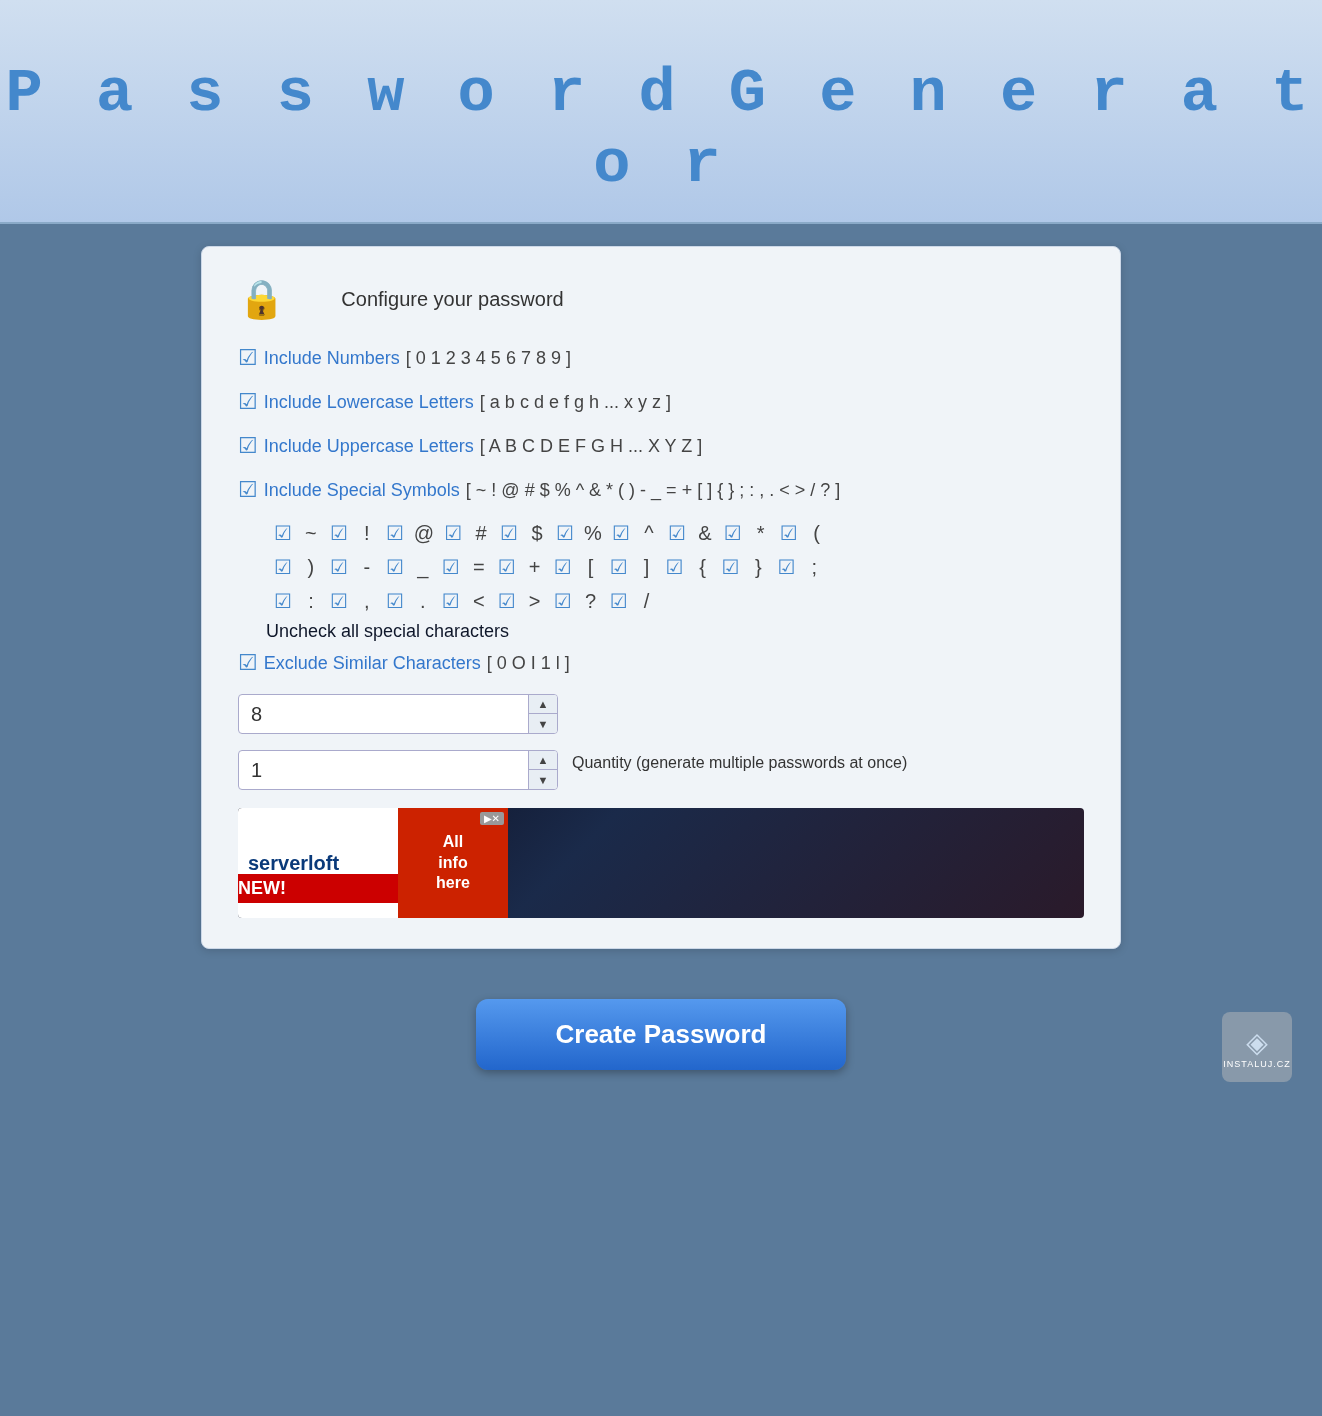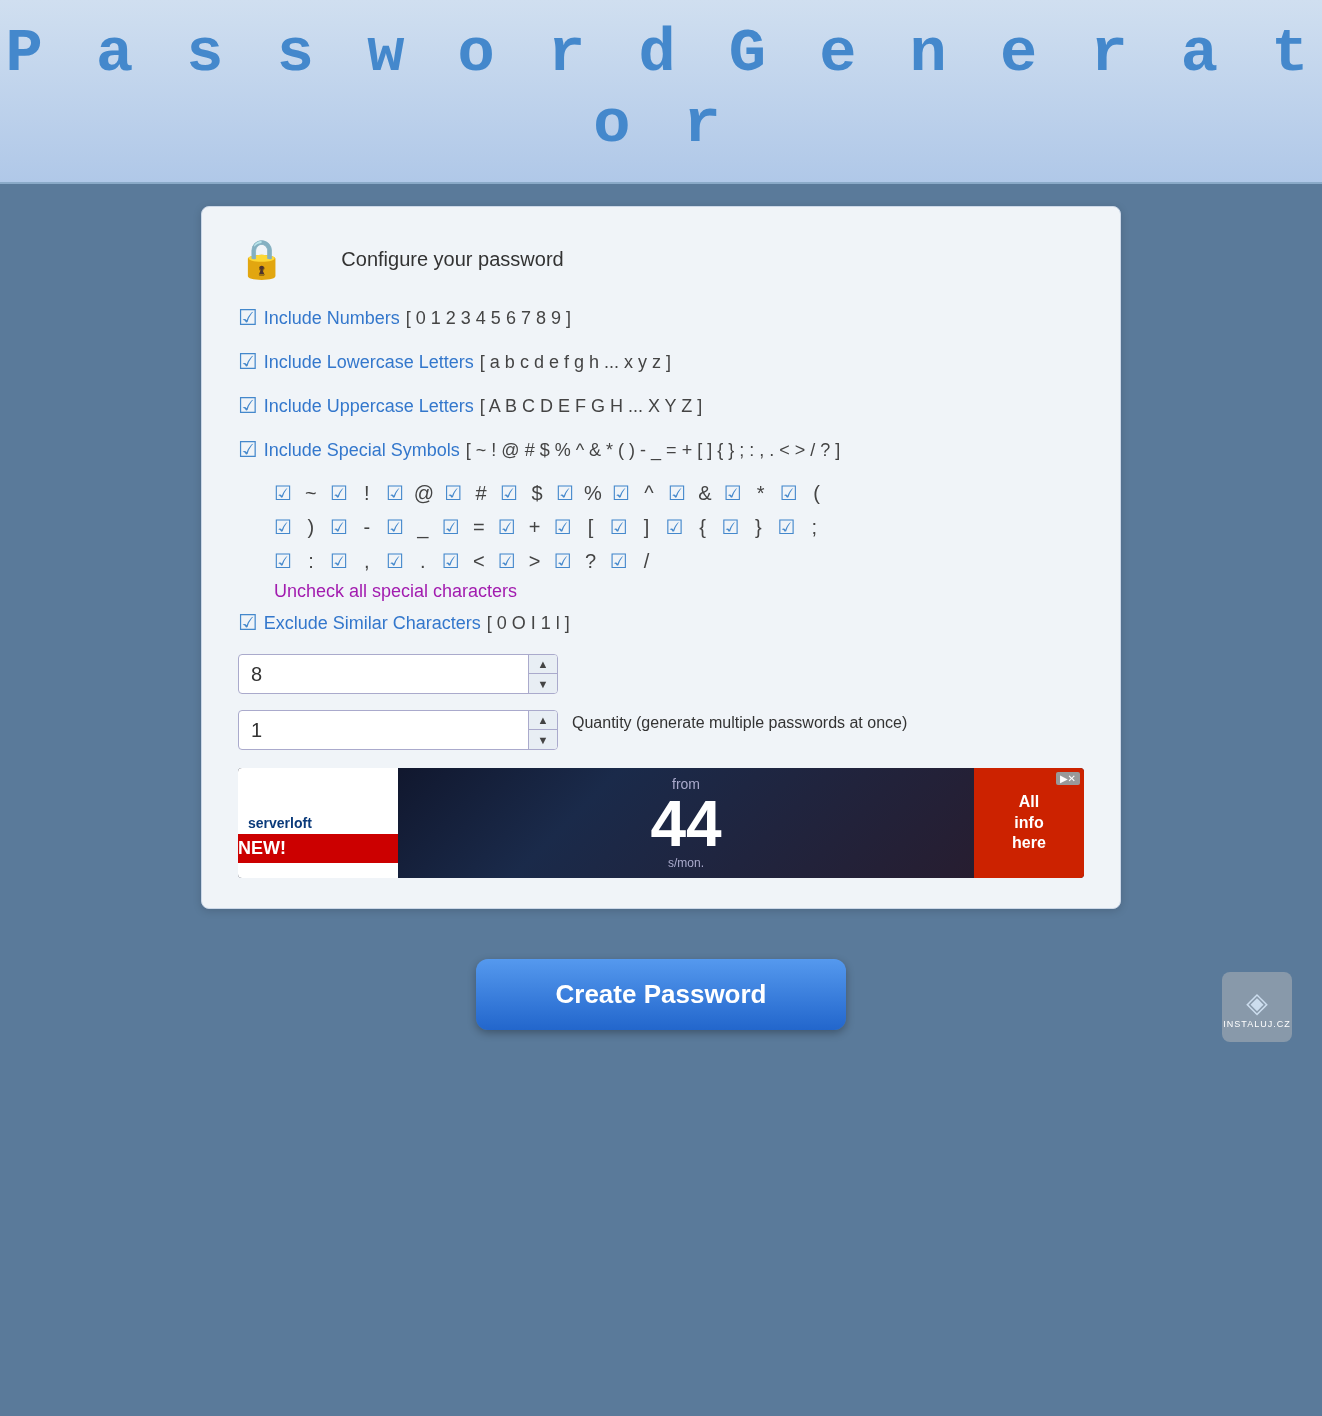--- a/index.html
+++ b/index.html
@@ -21,20 +21,21 @@
       padding: 18px 0 22px 0;
       text-align: center;
     }
 
     .header-title {
       font-size: 62px;
       font-weight: bold;
       color: #4488cc;
       letter-spacing: 8px;
       font-family: 'Courier New', monospace;
+      margin-top: 40px;
     }
 
     .main-card {
       background: #f0f4f8;
       border: 1px solid #ccd8e8;
       border-radius: 8px;
       margin: 22px auto;
       padding: 30px 36px 30px 36px;
       width: 920px;
       box-shadow: 0 2px 8px rgba(0,0,0,0.15);
@@ -104,25 +105,25 @@
     }
 
     .sym-label {
       color: #444;
       font-size: 20px;
       min-width: 18px;
       text-align: center;
     }
 
     .uncheck-link {
-      color: #a21caf;
+      color: #0f172a;
       font-size: 18px;
       text-decoration: none;
       cursor: pointer;
-      margin: 8px 0 8px 36px;
+      margin: 8px 0 8px 28px;
       display: block;
     }
 
     
     .spinner-row {
       display: flex;
       align-items: flex-start;
       margin-bottom: 16px;
       gap: 14px;
     }
@@ -210,21 +211,21 @@
       right: 0;
       background: #cc0000;
       color: #ffffff;
       font-weight: bold;
       font-size: 18px;
       padding: 4px 0;
     }
 
     .ad-serverloft {
       color: #0a3a7a;
-      font-size: 14px;
+      font-size: 20px;
       font-weight: bold;
     }
 
     .ad-center {
       flex: 1;
       display: flex;
       flex-direction: column;
       align-items: center;
       justify-content: center;
       color: #fff;
@@ -450,25 +451,20 @@
       </div>
     </div>
     <span class="spinner-label">Quantity (generate multiple passwords at once)</span>
   </div>
 
   <div class="ad-banner">
     <div class="ad-left">
       <span class="ad-serverloft">serverloft</span>
       <div class="ad-left-bottom">NEW!</div>
     </div>
-    <div class="ad-center">
-      <span style="font-size:14px; color:#aac;">from</span>
-      <span class="ad-big-number">44</span>
-      <span style="font-size:12px; color:#aac;">s/mon.</span>
-    </div>
     <div class="ad-right">
       <button class="ad-close-btn">▶✕</button>
       <span class="ad-right-text">All<br>info<br>here</span>
     </div>
   </div>
 
 </div>
 
 <div class="bottom-bar">
   <button class="create-btn">Create Password</button>

